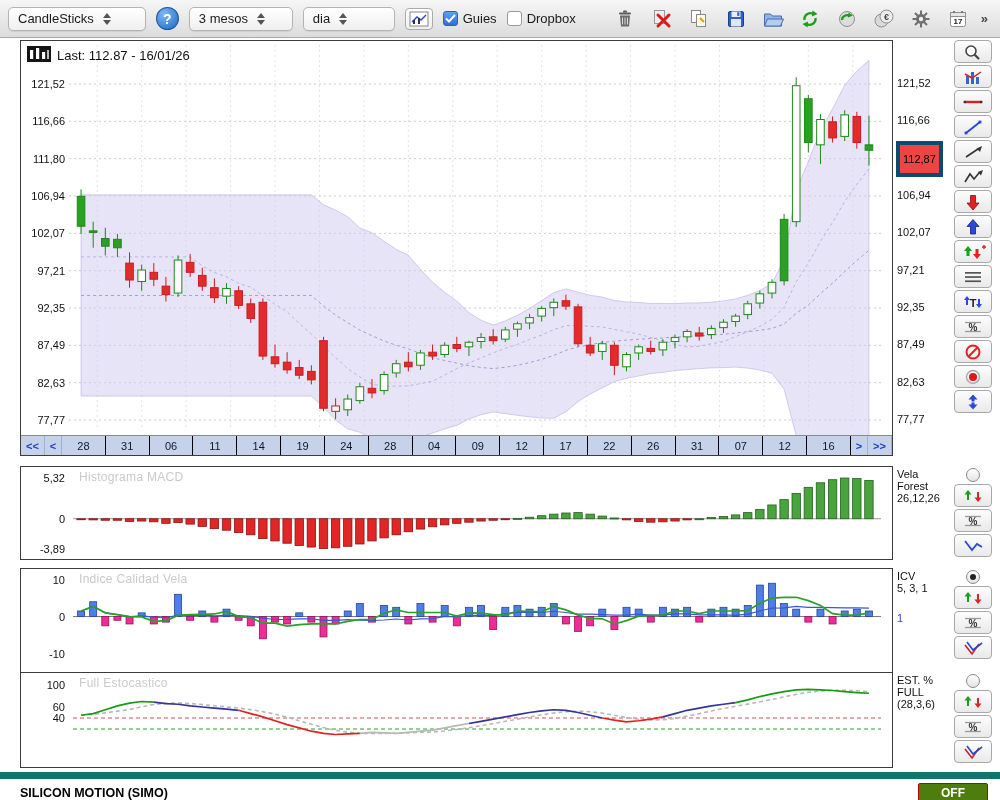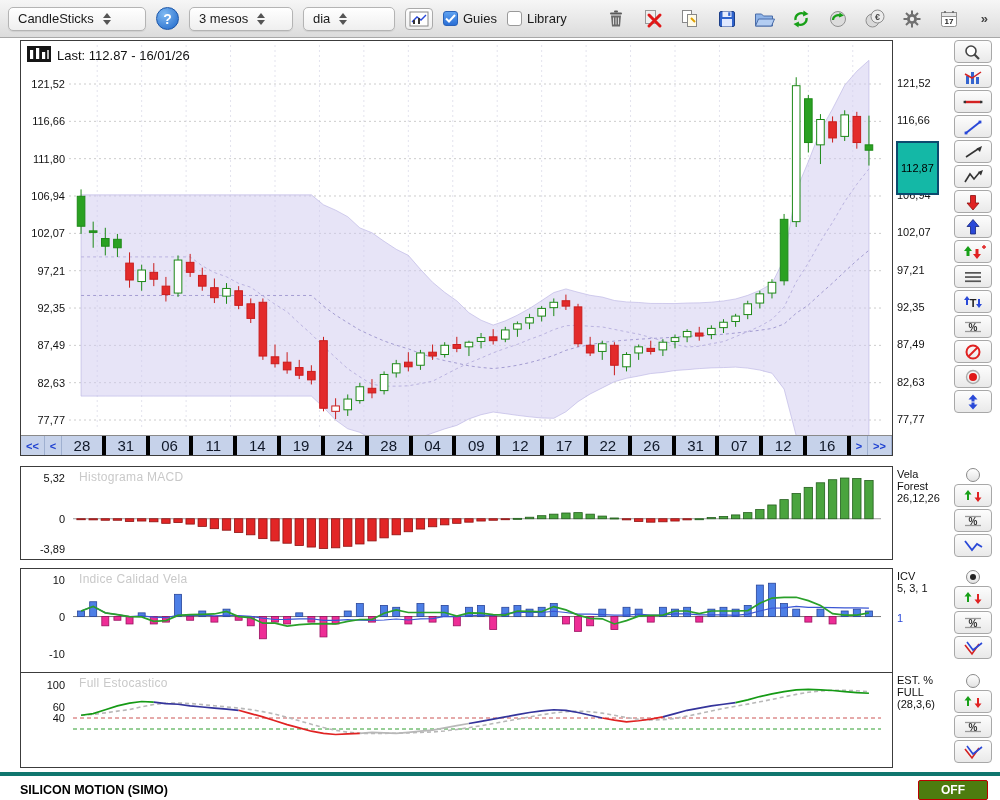--- a/index.html
+++ b/index.html
@@ -24,35 +24,35 @@
 #main-box{top:40px;height:416px}
 #macd-box{top:466px;height:94px}
 #icv-box{top:568px;height:113px}
 #stoch-box{top:672px;height:96px}
 .panel-title{position:absolute;left:58px;top:3px;font-size:12px;color:#c9c9c9;letter-spacing:.3px}
 .logo{position:absolute;left:6px;top:5px}
 .lastlabel{position:absolute;left:36px;top:7px;font-size:13px;color:#111}
 .nav-strip{position:absolute;left:0;bottom:0;width:100%;height:20px;display:flex;border-top:1px solid #8a8a8a;background:#c6d2ea}
 .navbtn{width:24px;display:flex;align-items:center;justify-content:center;font-size:11px;font-weight:bold;color:#1d3fd0;border-right:1px solid #9fb0d0;cursor:pointer}
 .navbtn.narrow{width:17px}
-.navcell{flex:1;display:flex;align-items:center;justify-content:center;font-size:15px;color:#101828;border-right:4px solid #000000}
+.navcell{flex:1;display:flex;align-items:center;justify-content:center;font-size:11px;color:#101828;border-right:1px solid #000000}
 
 .right-col{position:absolute;left:896px;top:0;width:50px;height:800px}
 .rtick{position:absolute;left:1px;font-size:11px;color:#111;white-space:nowrap}
-#price-badge{position:absolute;left:0;background:#14b8a6;border:2px solid #0c4a6e;font-size:11px;padding:19px 3px;color:#000}
+#price-badge{position:absolute;left:0;background:#ef4444;border:4px solid #0c4a6e;font-size:11px;padding:8px 3px;color:#000}
 .rlabel{position:absolute;left:1px;width:52px;font-size:11px;color:#111;line-height:12px;white-space:nowrap}
 
 #rail-tools{position:absolute;left:948px;top:40px;width:50px;display:flex;flex-direction:column;align-items:center;gap:2px}
 .railgroup{position:absolute;left:948px;width:50px;display:flex;flex-direction:column;align-items:center;gap:2px}
 #group-macd{top:468px}#group-icv{top:570px}#group-stoch{top:674px}
 .toolbtn{width:38px;height:23px;background:linear-gradient(#fdfdfd,#e9e9e9);border:1px solid #a8a8a8;border-radius:4px;display:flex;align-items:center;justify-content:center;cursor:pointer}
 .radio{width:14px;height:14px;border-radius:50%;border:1px solid #8a8a8a;background:linear-gradient(#fff,#e3e3e3);cursor:pointer}
 .radio.sel::after{content:"";display:block;width:6px;height:6px;background:#222;border-radius:50%;margin:3px auto}
 
-.statusbar{position:absolute;left:0;top:772px;width:1000px;height:28px;background:#fff;border-top:4px solid #0f766e}
+.statusbar{position:absolute;left:0;top:772px;width:1000px;height:28px;background:#fff;border-top:7px solid #0f766e}
 .symbol{position:absolute;left:20px;top:7px;font-weight:bold;font-size:12.5px;color:#000}
 .cfgpath{position:absolute;left:302px;top:8px;font-size:12px;color:#1f1fd8;cursor:pointer;white-space:nowrap}
 .offbtn{position:absolute;left:918px;top:4px;width:70px;height:20px;background:#4d7c0f;border:1px solid #b00;border-radius:2px;color:#fff;font-weight:bold;font-size:12px;display:flex;align-items:center;justify-content:center;cursor:pointer}
 </style>
 </head>
 <body>
 
 <div class="toolbar">
   <div class="combo" style="width:138px">
     <span>CandleSticks</span>
@@ -89,21 +89,21 @@
   <div class="check">
     <span class="checkbox on">
         <svg width="11" height="9" viewBox="0 0 11 9">
           <polyline points="1,4.5 4,7.5 10,1" fill="none" stroke="#fff" stroke-width="2"></polyline>
         </svg>
       </span>
     <span>Guies</span>
   </div>
   <div class="check">
     <span class="checkbox"></span>
-    <span>Library</span>
+    <span>Dropbox</span>
   </div>
   <div class="tbicons">
     <div class="iconbtn">
         <svg width="22" height="22" viewBox="0 0 22 22">
           <rect x="9" y="2.5" width="4" height="2" rx="1" fill="#5a5a5a"></rect>
           <rect x="5" y="4.5" width="12" height="2" rx="1" fill="#5a5a5a"></rect>
           <path d="M6 7.5h10l-1 11H7z" fill="#6a6a6a"></path>
           <path d="M8.5 9.5v7M11 9.5v7M13.5 9.5v7" stroke="#ddd" stroke-width="1"></path>
         </svg>
       </div>

